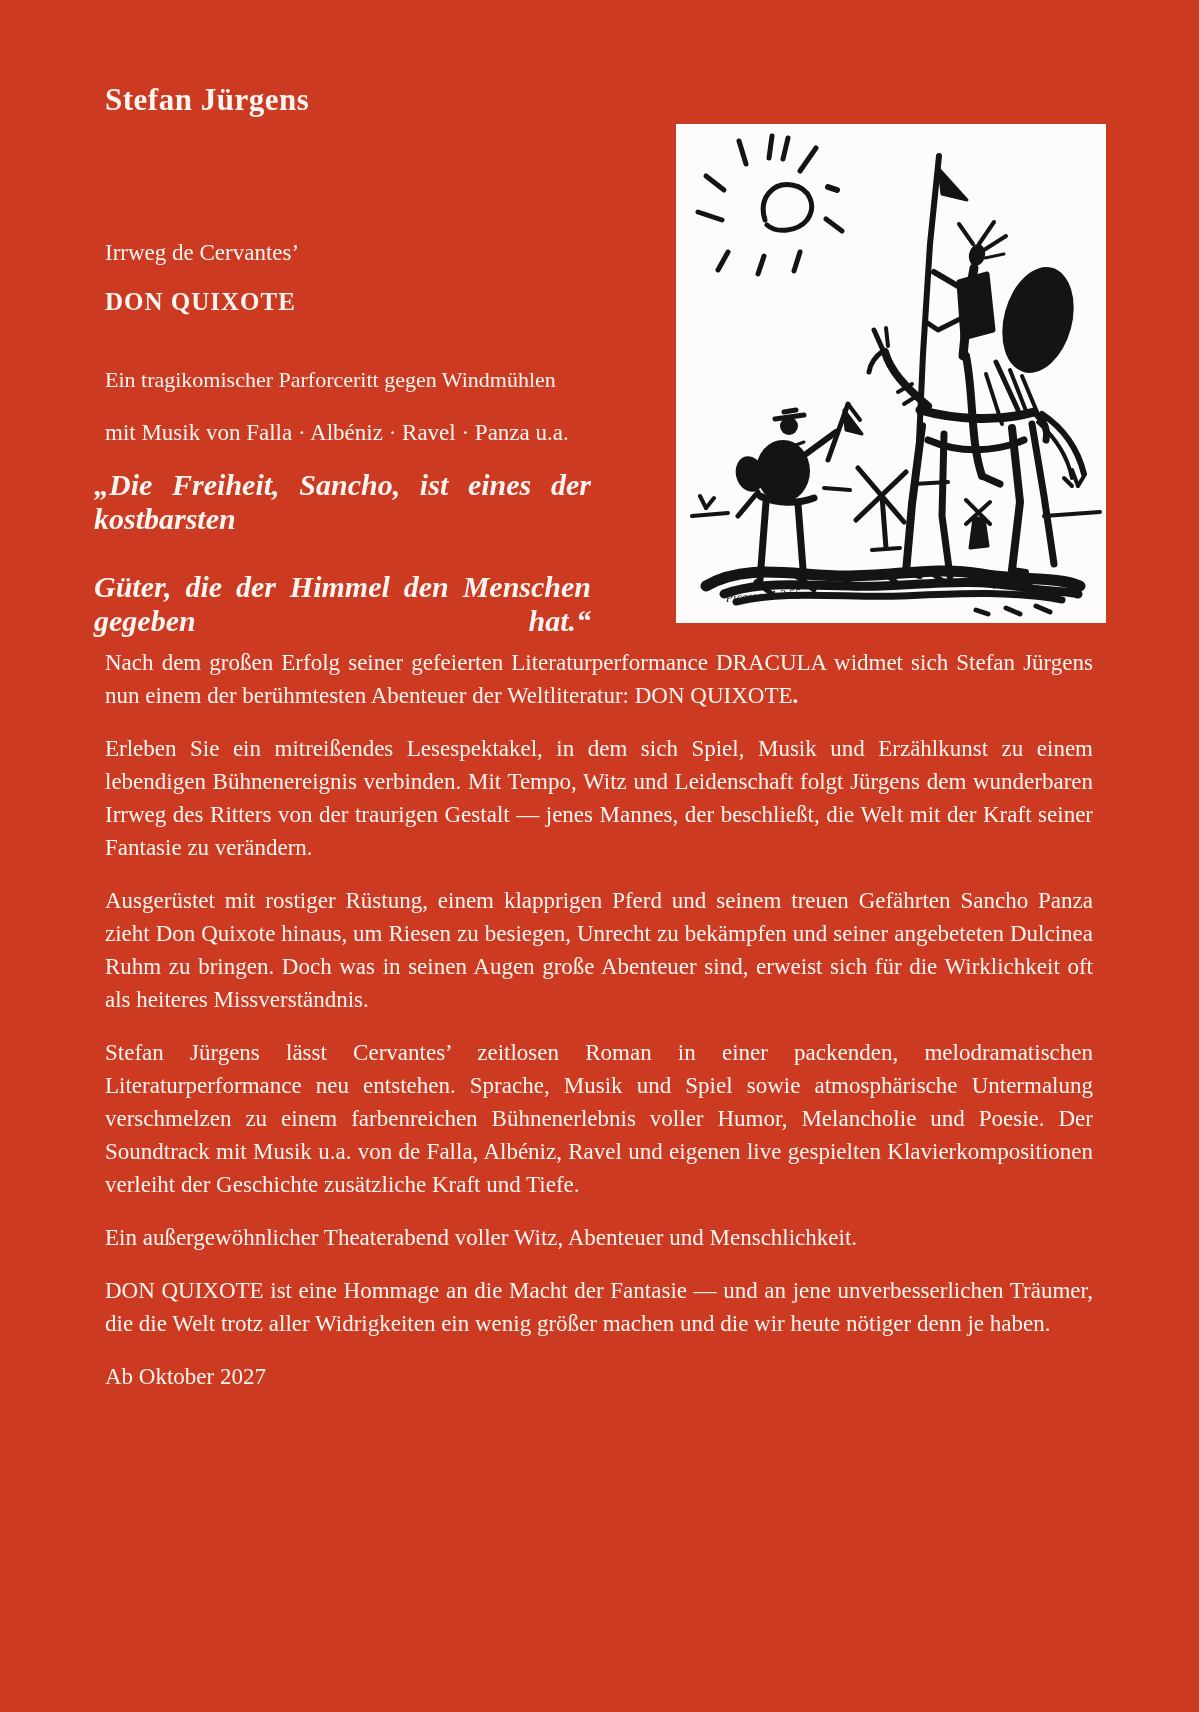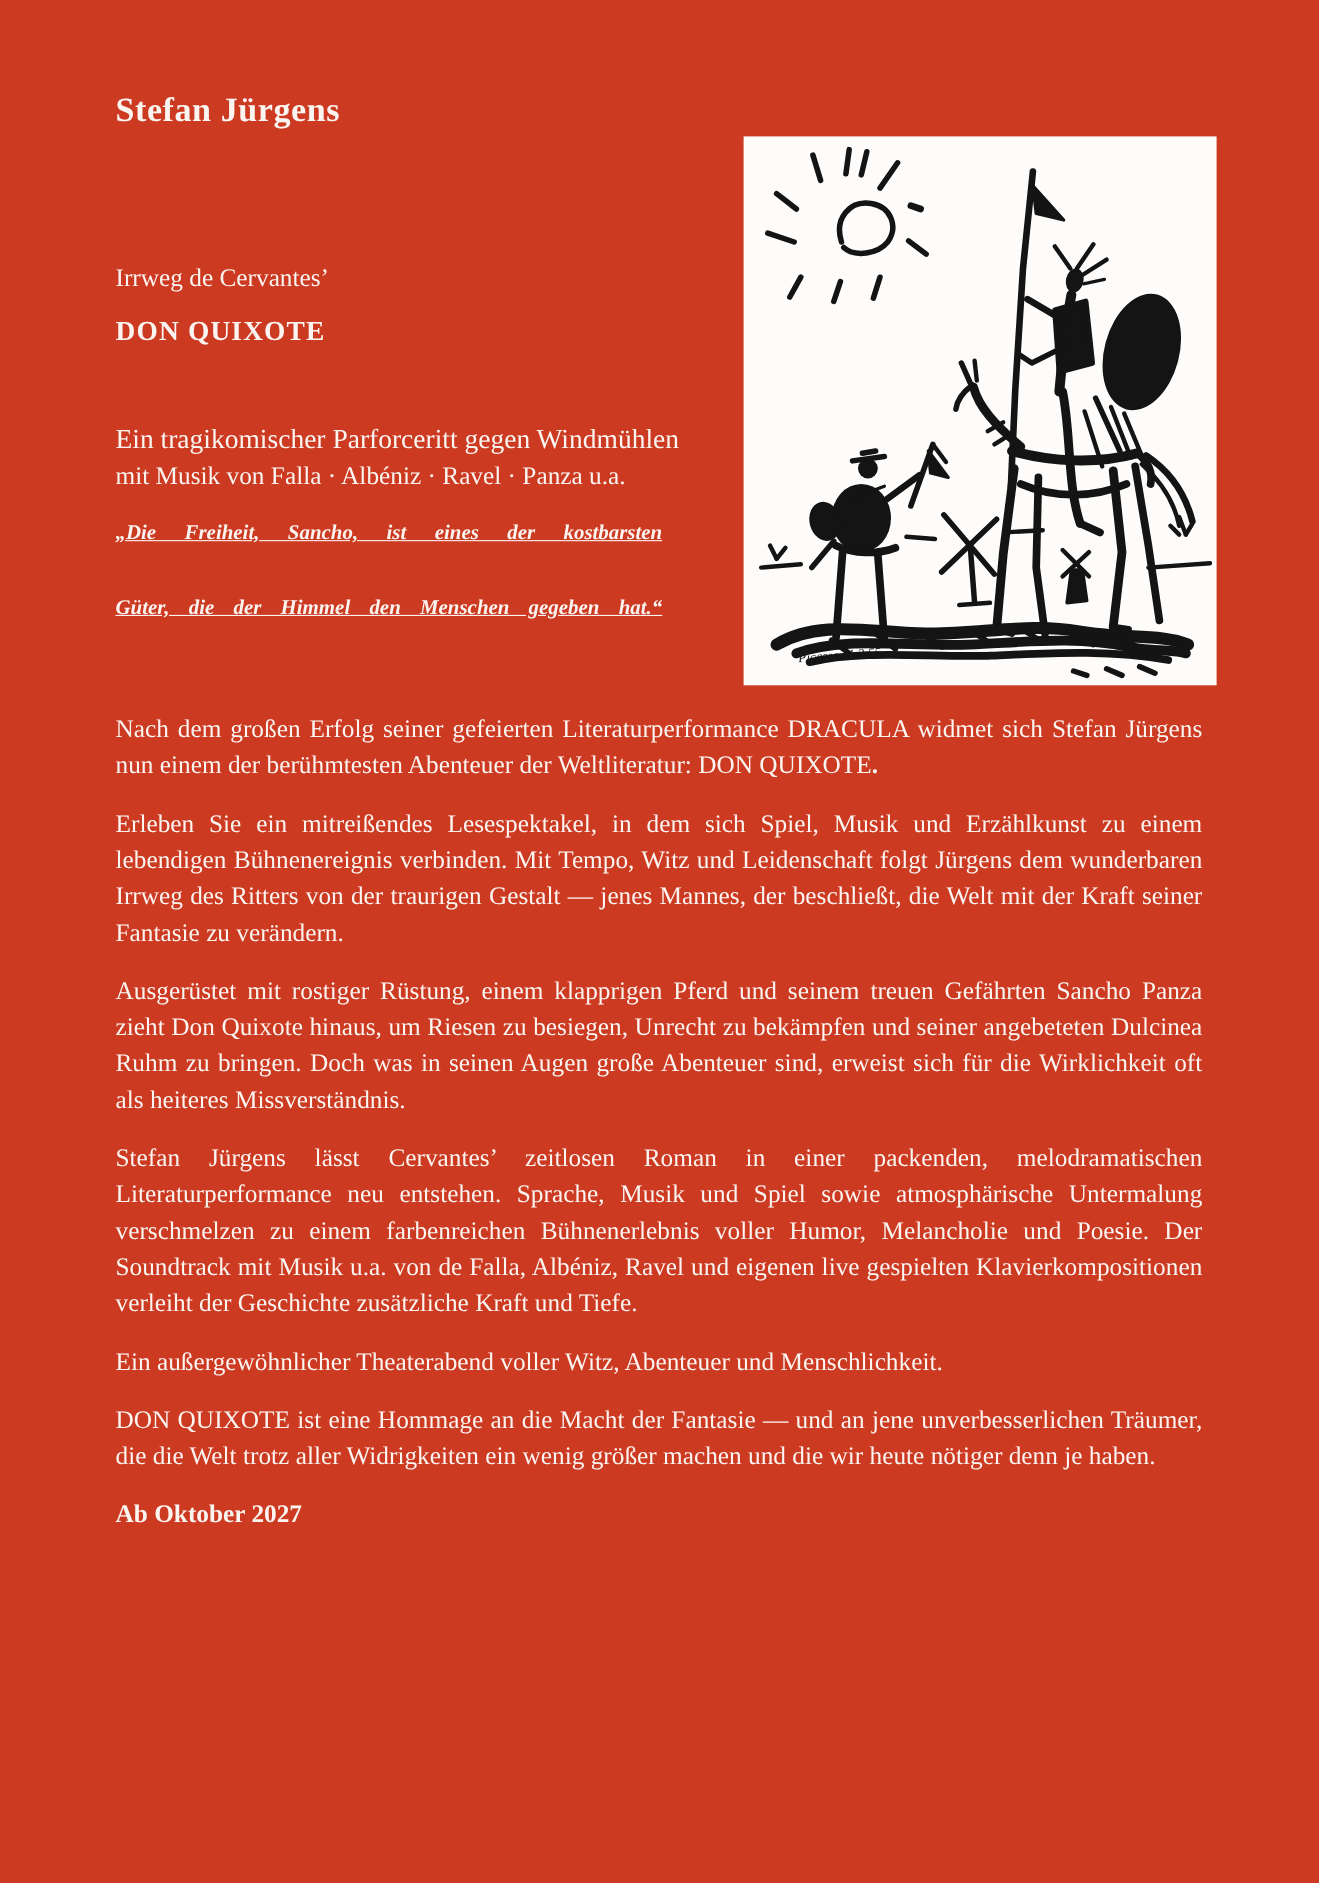--- a/index.html
+++ b/index.html
@@ -14,41 +14,41 @@
   .hero { position:relative; height:623px; }
   .author {
     position:absolute; left:105px; top:82px;
     font-size:31px; font-weight:bold; letter-spacing:0.5px;
   }
   .byline   { position:absolute; left:105px; top:240px; font-size:23px; }
   .show-title {
     position:absolute; left:105px; top:288px;
     font-size:25px; font-weight:bold; letter-spacing:1px;
   }
-  .subtitle { position:absolute; left:105px; top:386px; font-size:25px;text-align:center; }
+  .subtitle { position:absolute; left:105px; top:367px; font-size:22px;text-align:center; }
   .music    { position:absolute; left:105px; top:420px; font-size:23px; }
   .quote {
-    position:absolute; left:105px; top:468px; width:497px;
-    font-size:19px; font-weight:bold; font-style:italic; line-height:34px;text-decoration:underline;
+    position:absolute; left:94px; top:468px; width:497px;
+    font-size:30px; font-weight:bold; font-style:italic; line-height:34px;
   }
   .qline { display:block; text-align:justify; }
   .qline::after { content:""; display:inline-block; width:100%; }
 
   .artwork {
     position:absolute; left:676px; top:124px; width:430px; height:499px;
     background:#FDFCFA;
   }
   .artwork svg { display:block; width:430px; height:499px; }
 
   .body-copy {
     position:absolute; left:105px; top:646px; width:988px;
     font-size:23px; line-height:33px;
   }
   .body-copy p { margin:0 0 20px 0; text-align:justify; }
-  .date-line { font-weight:bold; text-align:left; }
+  .date-line { font-weight:normal; text-align:left; }
   .bold-dot { font-weight:bold; }
 </style>
 </head>
 <body>
 
 <div class="page">
 
   <div class="hero">
     <div class="author">Stefan Jürgens</div>
     <div class="byline">Irrweg de Cervantes’</div>

